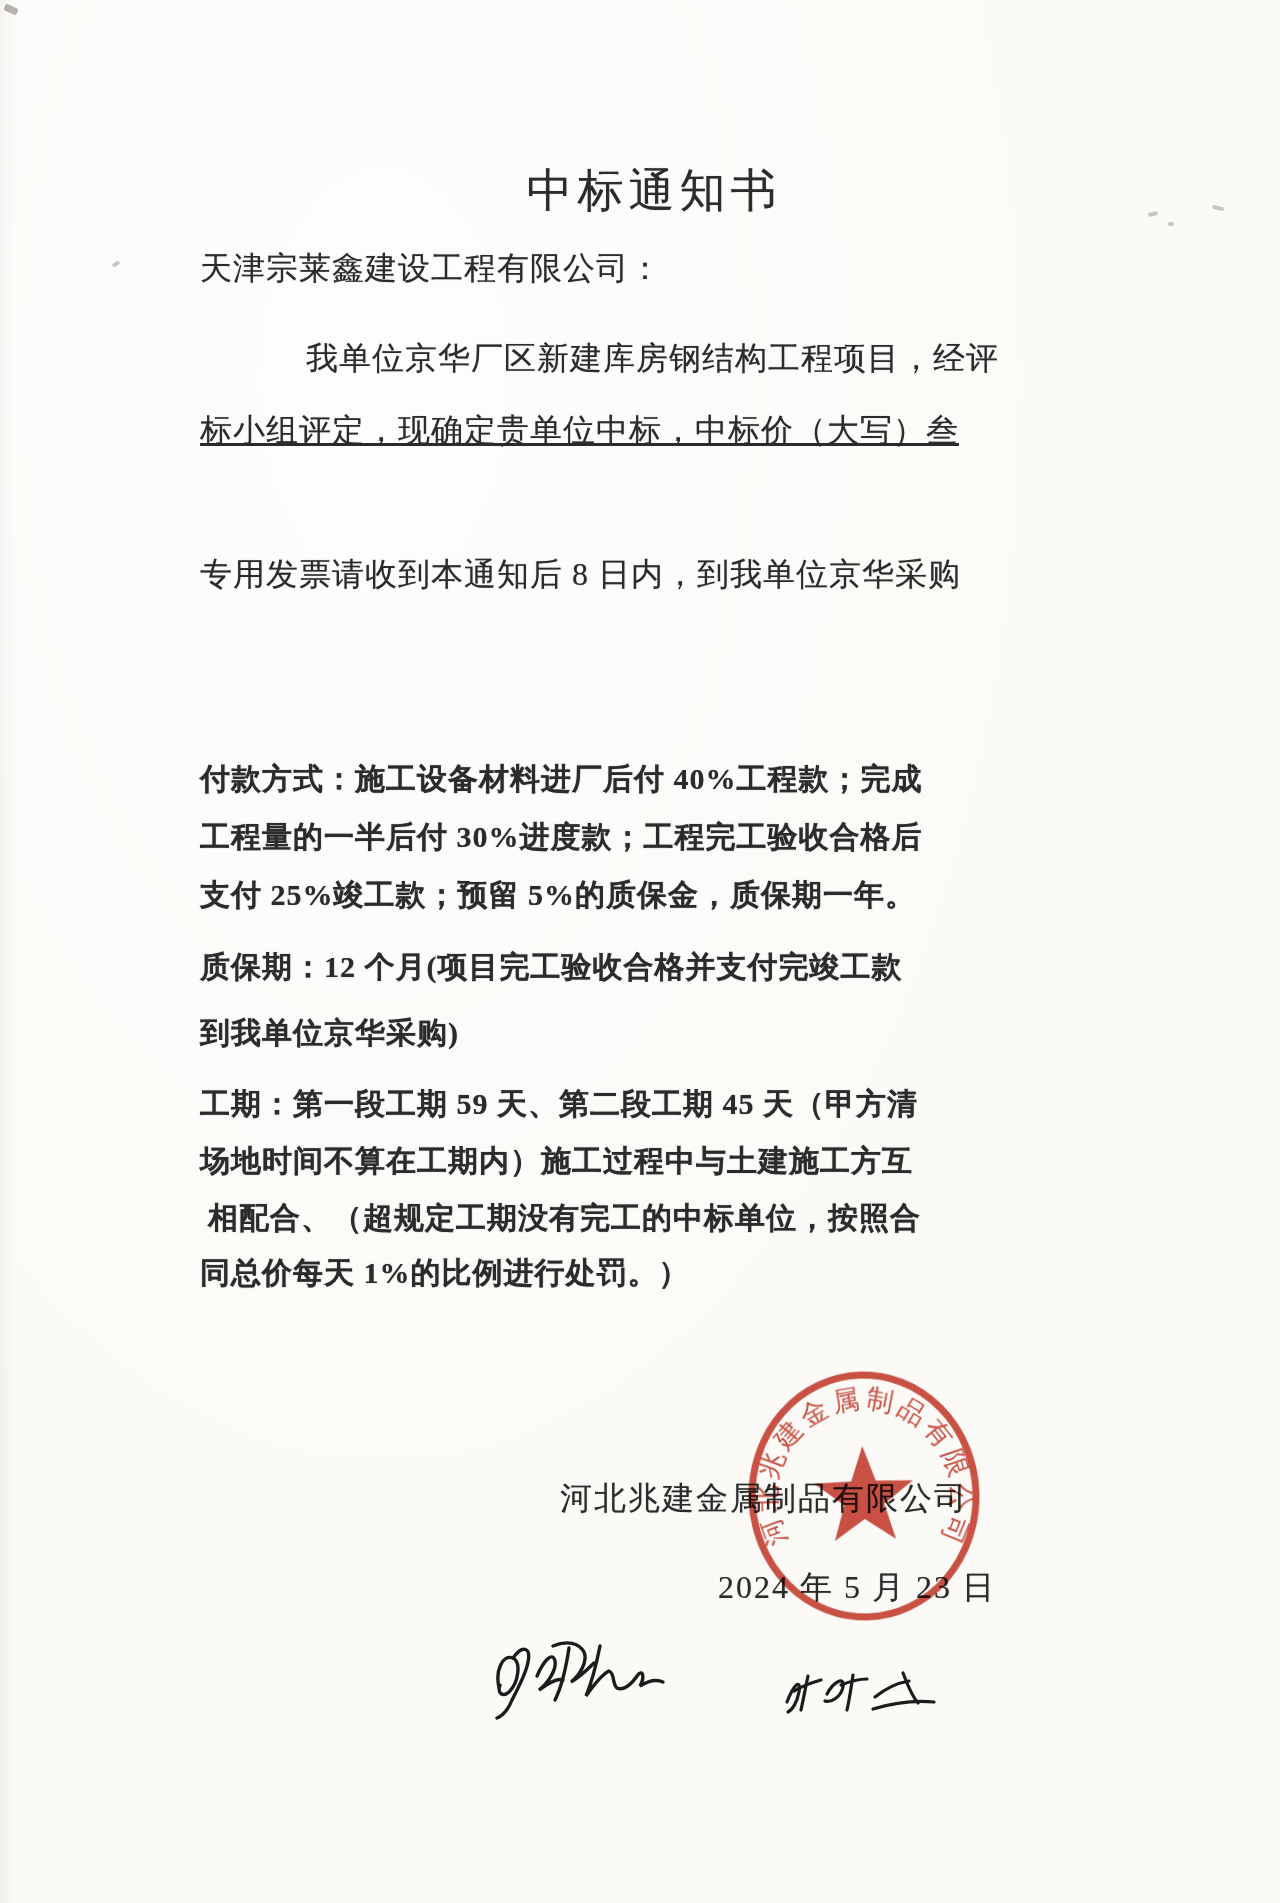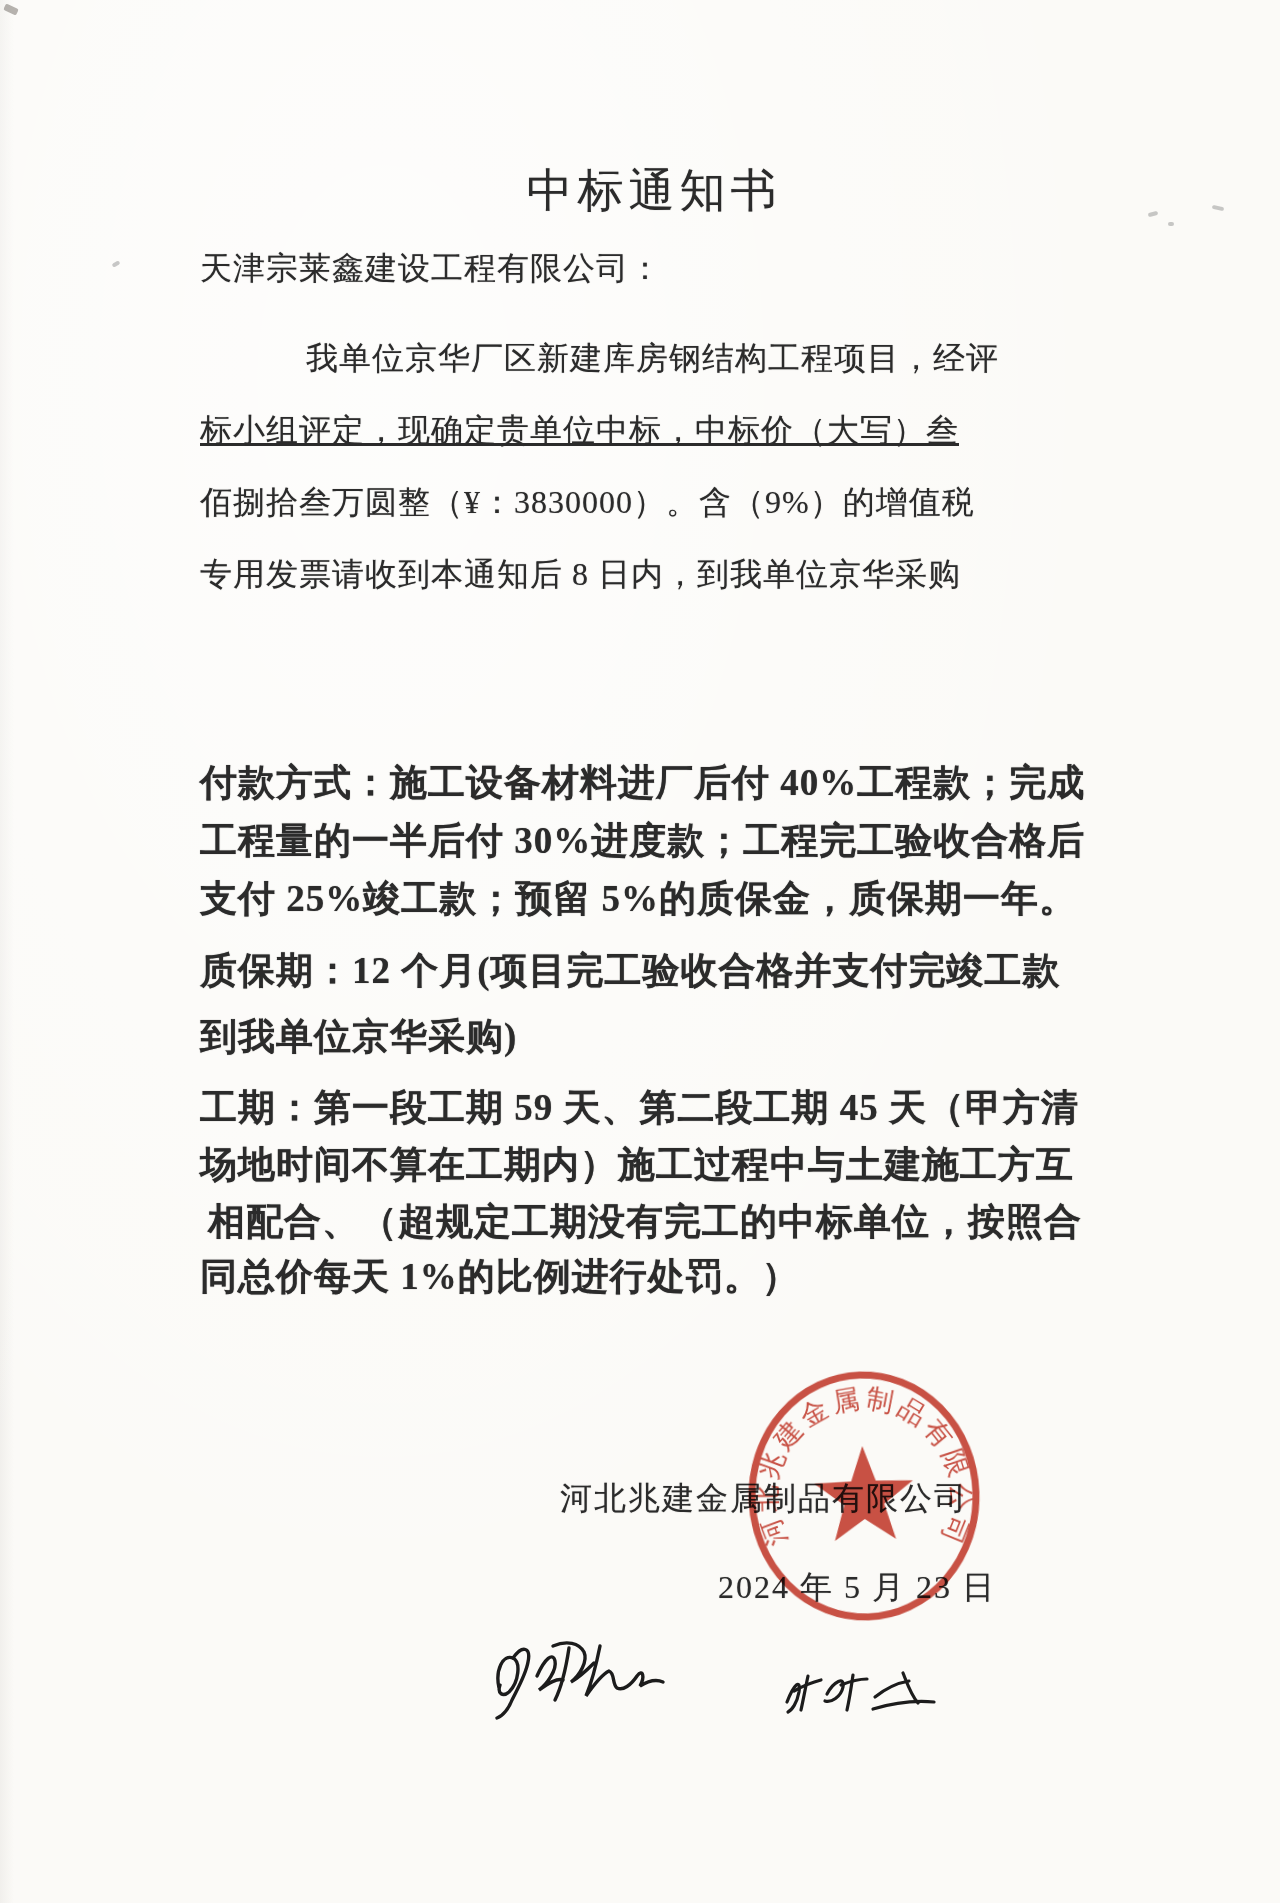--- a/index.html
+++ b/index.html
@@ -22,21 +22,21 @@
     line-height:1.25;
     letter-spacing:1px;
     text-shadow:0 0 1px rgba(45,45,45,.45);
   }
   .title{
     font-size:46px;
     letter-spacing:5px;
     transform:translateX(-50%);
   }
   .clause{
-    font-size:37px;
+    font-size:30px;
     font-weight:600;
     text-shadow:0 0 1px rgba(30,30,30,.6);
   }
   .seal{
     position:absolute;
     left:743px;top:1366px;
     width:242px;height:260px;
     mix-blend-mode:multiply;
     opacity:.88;
     filter:blur(.4px);
@@ -56,21 +56,20 @@
   <div class="artifact" style="left:1168px;top:222px;width:6px;height:4px;"></div>
   <div class="artifact" style="left:1212px;top:206px;width:12px;height:4px;transform:rotate(12deg);"></div>
   <div class="artifact" style="left:112px;top:262px;width:8px;height:4px;transform:rotate(-30deg);"></div>
 
   <div class="ln title" style="left:654px;top:162px;">中标通知书</div>
 
   <div class="ln" style="left:200px;top:248px;">天津宗莱鑫建设工程有限公司：</div>
 
   <div class="ln" style="left:296px;top:338px;margin-left:10px;">我单位京华厂区新建库房钢结构工程项目，经评</div>
   <div class="ln" style="left:200px;top:410px;text-decoration:underline;">标小组评定，现确定贵单位中标，中标价（大写）叁</div>
-  <div class="ln" style="left:200px;top:482px;">佰捌拾叁万圆整（¥：3830000）。含（9%）的增值税</div>
   <div class="ln" style="left:200px;top:554px;">专用发票请收到本通知后 8 日内，到我单位京华采购</div>
 
   <div class="ln clause" style="left:200px;top:760px;">付款方式：施工设备材料进厂后付 40%工程款；完成</div>
   <div class="ln clause" style="left:200px;top:818px;">工程量的一半后付 30%进度款；工程完工验收合格后</div>
   <div class="ln clause" style="left:200px;top:876px;">支付 25%竣工款；预留 5%的质保金，质保期一年。</div>
 
   <div class="ln clause" style="left:200px;top:948px;">质保期：12 个月(项目完工验收合格并支付完竣工款</div>
   <div class="ln clause" style="left:200px;top:1014px;">到我单位京华采购)</div>
 
   <div class="ln clause" style="left:200px;top:1085px;">工期：第一段工期 59 天、第二段工期 45 天（甲方清</div>

